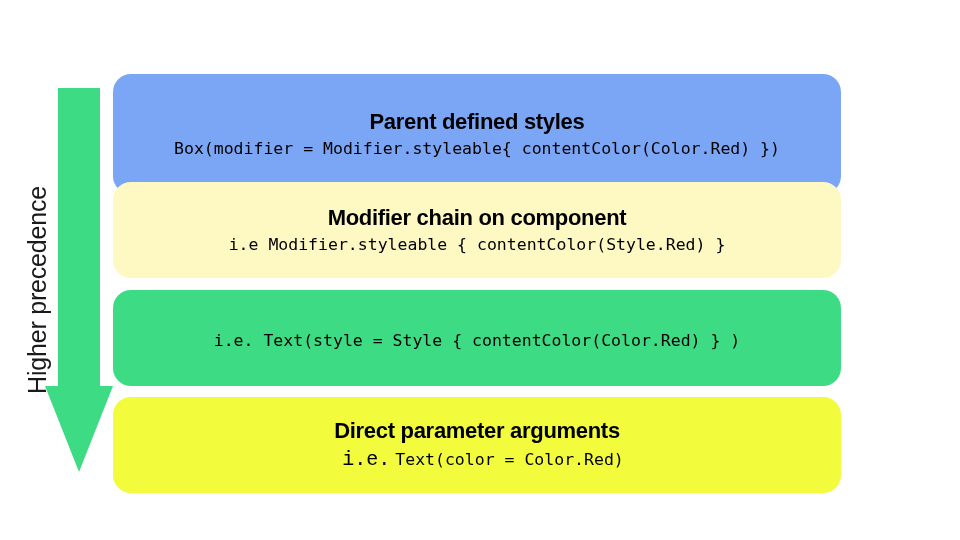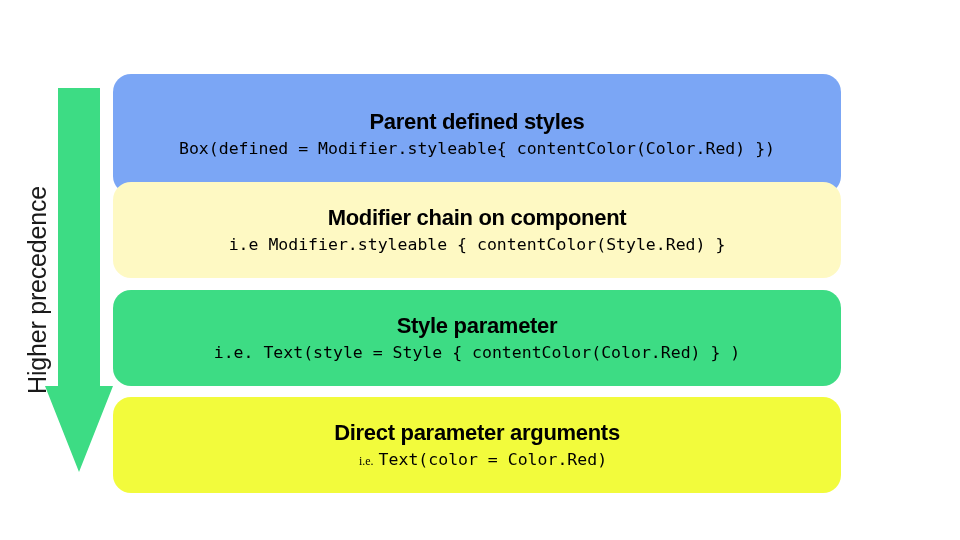--- a/index.html
+++ b/index.html
@@ -69,50 +69,49 @@
   .layer-code {
     font-family: "DejaVu Sans Mono", "Liberation Mono", monospace;
     font-size: 16.5px;
     color: #000000;
     line-height: 1.2;
     margin-top: 5px;
     text-align: center;
     white-space: nowrap;
   }
   .layer-code .prefix-sans {
-    font-family: Liberation Serif, serif;
-    font-size: 12px;
+    font-family: Liberation Mono, monospace;
+    font-size: 20px;
     margin-left: 12px;
   }
 </style>
 </head>
 <body>
 
 <div id="stage">
 
   <div id="precedence-axis">
     <div id="precedence-label">Higher precedence</div>
 
     <svg id="precedence-arrow" viewBox="0 0 68 384">
       <polygon points="13,0 55,0 55,298 68,298 34,384 0,298 13,298" fill="#3DDC84"></polygon>
     </svg>
   </div>
 
   <div class="layer-box" style="top:74px; height:120px; background:#7BA6F5;">
     <div class="layer-title">Parent defined styles</div>
-    <div class="layer-code">Box(defined = Modifier.styleable{ contentColor(Color.Red) })</div>
+    <div class="layer-code">Box(modifier = Modifier.styleable{ contentColor(Color.Red) })</div>
   </div>
 
   <div class="layer-box" style="top:182px; height:96px; background:#fef9c3;">
     <div class="layer-title">Modifier chain on component</div>
     <div class="layer-code">i.e Modifier.styleable { contentColor(Style.Red) }</div>
   </div>
 
   <div class="layer-box" style="top:290px; height:96px; background:#3DDC84;">
-    <div class="layer-title">Style parameter</div>
     <div class="layer-code">i.e. Text(style = Style { contentColor(Color.Red) } )</div>
   </div>
 
   <div class="layer-box" style="top:397px; height:96px; background:#F2FB3C;align-items:center;">
     <div class="layer-title">Direct parameter arguments</div>
     <div class="layer-code"><span class="prefix-sans" style="margin-right: 5px;">i.e.</span><span>Text(color = Color.Red)</span></div>
   </div>
 
 </div>
 

